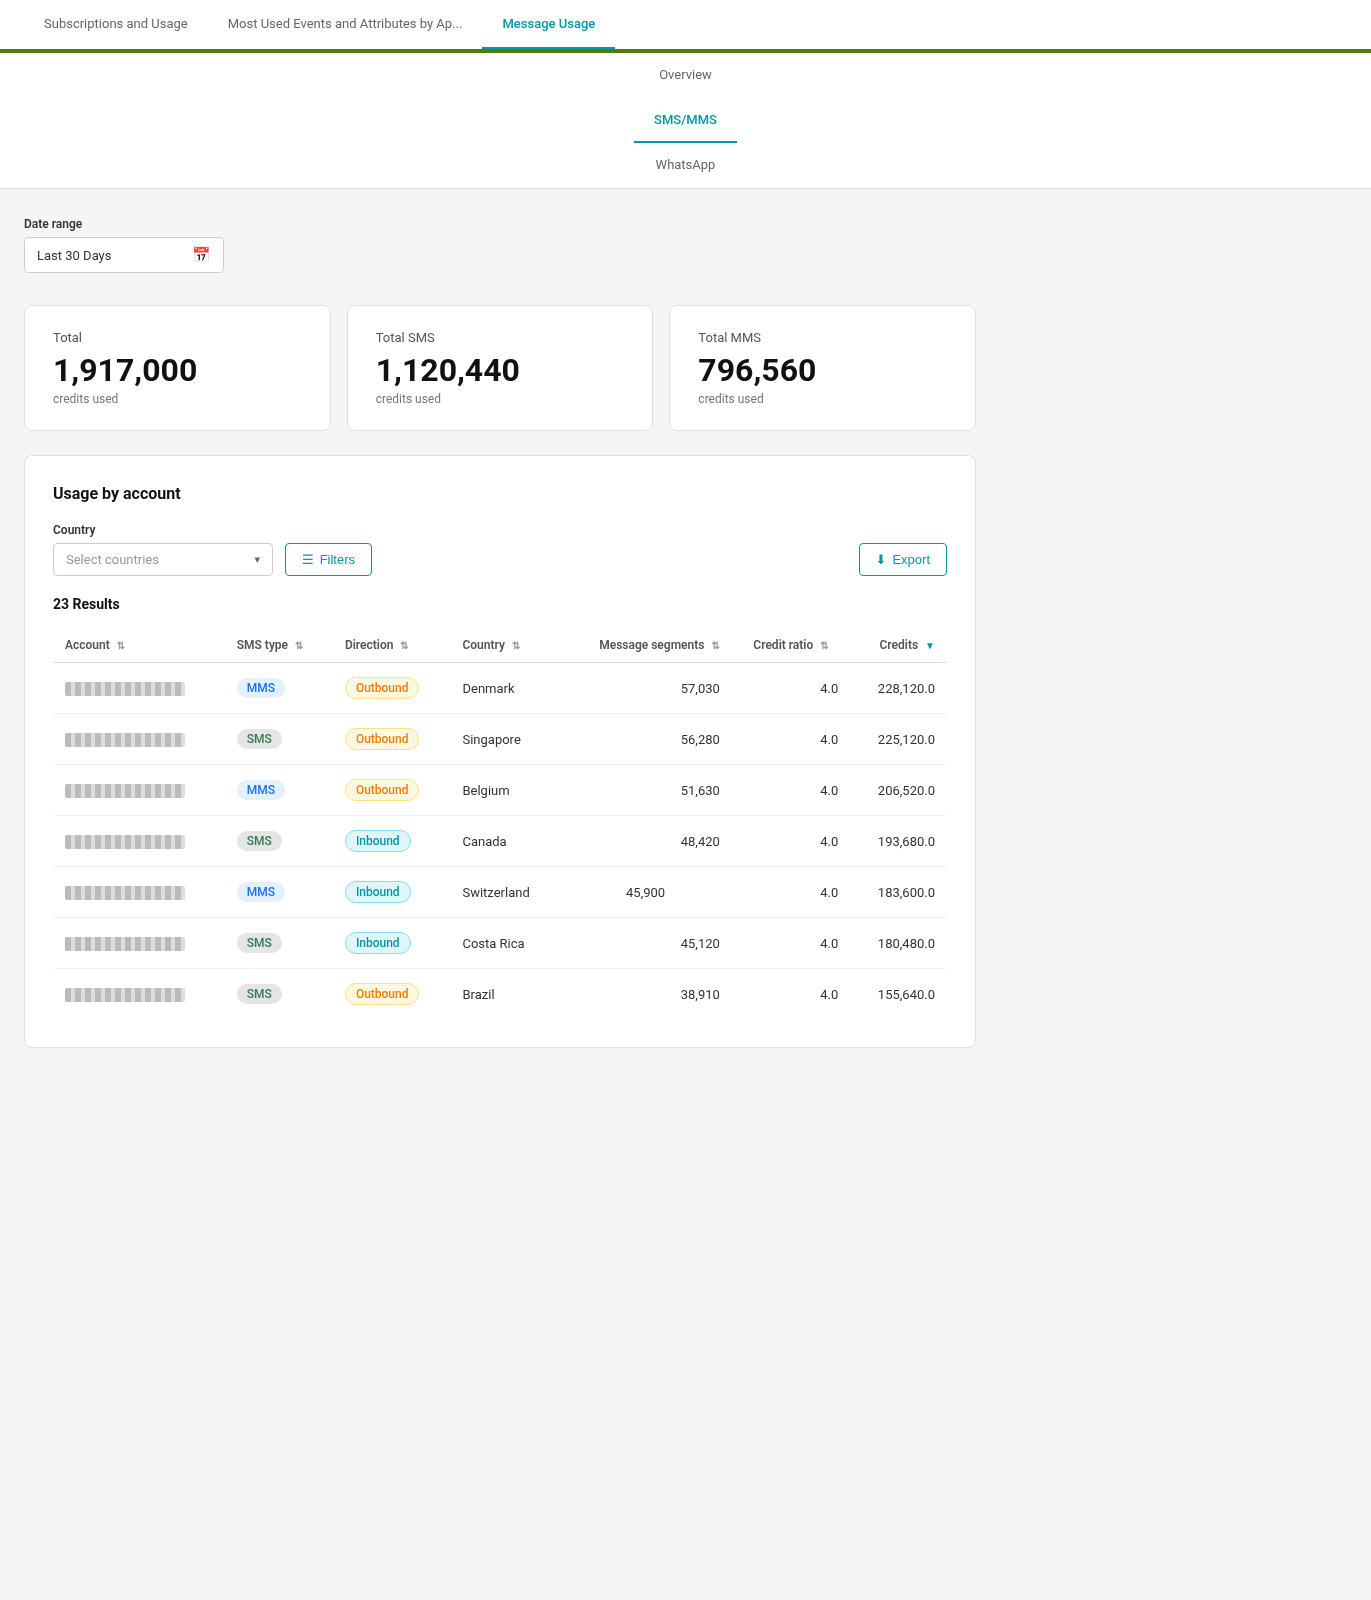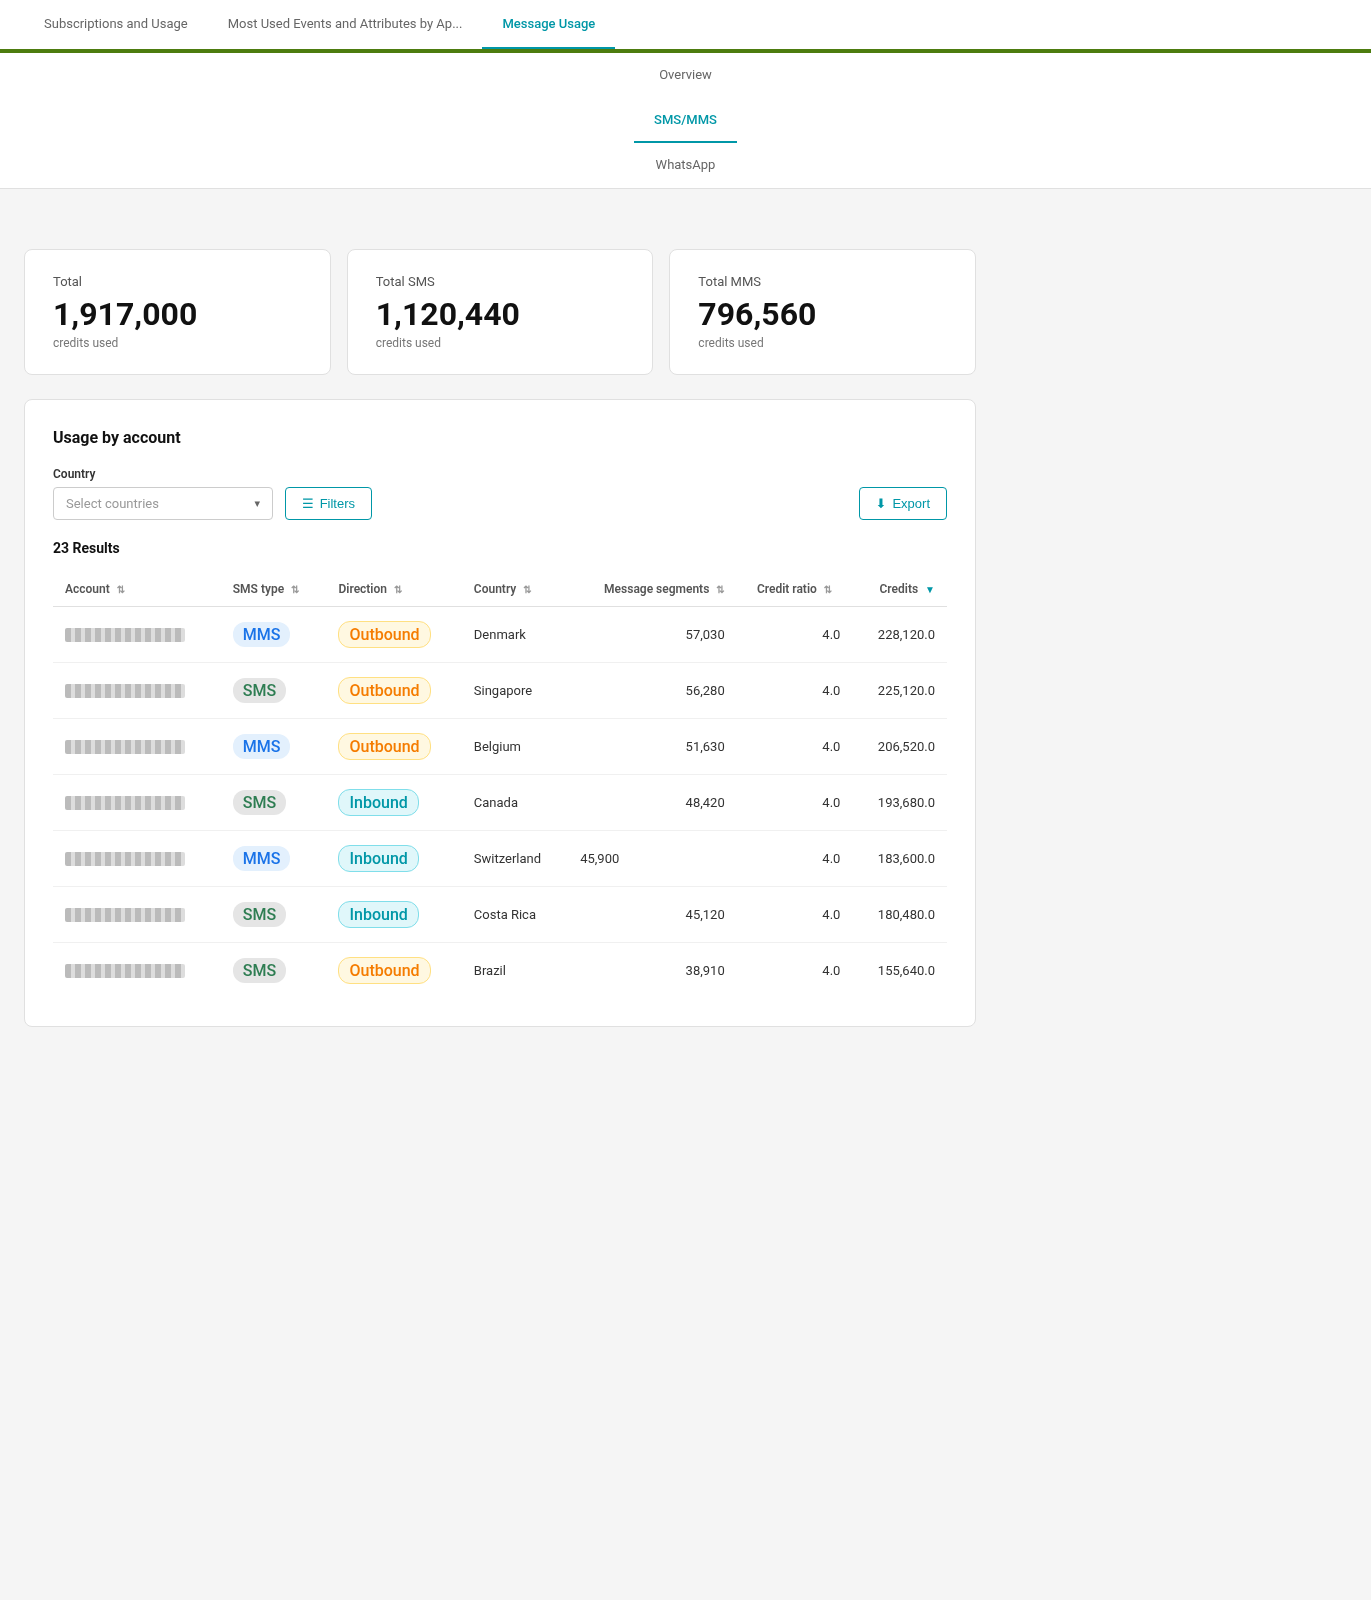--- a/index.html
+++ b/index.html
@@ -239,21 +239,21 @@
     }
     .data-table tr:last-child td {
       border-bottom: none;
     }
 
     
     .badge {
       display: inline-block;
       padding: 3px 10px;
       border-radius: 12px;
-      font-size: 16px;
+      font-size: 12px;
       font-weight: 500;
     }
     .badge-mms {
       background: #e3f0fd;
       color: #1a73e8;
     }
     .badge-sms {
       background: #e5e5e5;
       color: #2e7d52;
     }
@@ -295,20 +295,27 @@
 
 <div class="sub-nav">
   <div class="sub-nav-tab">Overview</div>
   <div class="sub-nav-tab active">SMS/MMS</div>
   <div class="sub-nav-tab">WhatsApp</div>
 </div>
 
 <div class="main-content">
 
 
+  <div>
+    <div class="date-range-label">Date range</div>
+    <div class="date-range-input">
+      <span>Last 30 Days</span>
+      <span class="cal-icon">📅</span>
+    </div>
+  </div>
 
   <div class="stats-row">
     <div class="stat-card">
       <div class="stat-card-label">Total</div>
       <div class="stat-card-value">1,917,000</div>
       <div class="stat-card-sub">credits used</div>
     </div>
     <div class="stat-card">
       <div class="stat-card-label">Total SMS</div>
       <div class="stat-card-value">1,120,440</div>
@@ -412,21 +419,21 @@
     <td>Canada</td>
     <td style="text-align:right;">48,420</td>
     <td style="text-align:right;">4.0</td>
     <td style="text-align:right;">193,680.0</td>
   </tr>
           <tr>
     <td><span class="account-blur"></span></td>
     <td><span class="badge badge-mms">MMS</span></td>
     <td><span class="badge badge-inbound">Inbound</span></td>
     <td>Switzerland</td>
-    <td style="text-align:left;">45,900</td>
+    <td style="text-align:center;">45,900</td>
     <td style="text-align:right;">4.0</td>
     <td style="text-align:right;">183,600.0</td>
   </tr>
           <tr>
     <td><span class="account-blur"></span></td>
     <td><span class="badge badge-sms">SMS</span></td>
     <td><span class="badge badge-inbound">Inbound</span></td>
     <td>Costa Rica</td>
     <td style="text-align:right;">45,120</td>
     <td style="text-align:right;">4.0</td>

